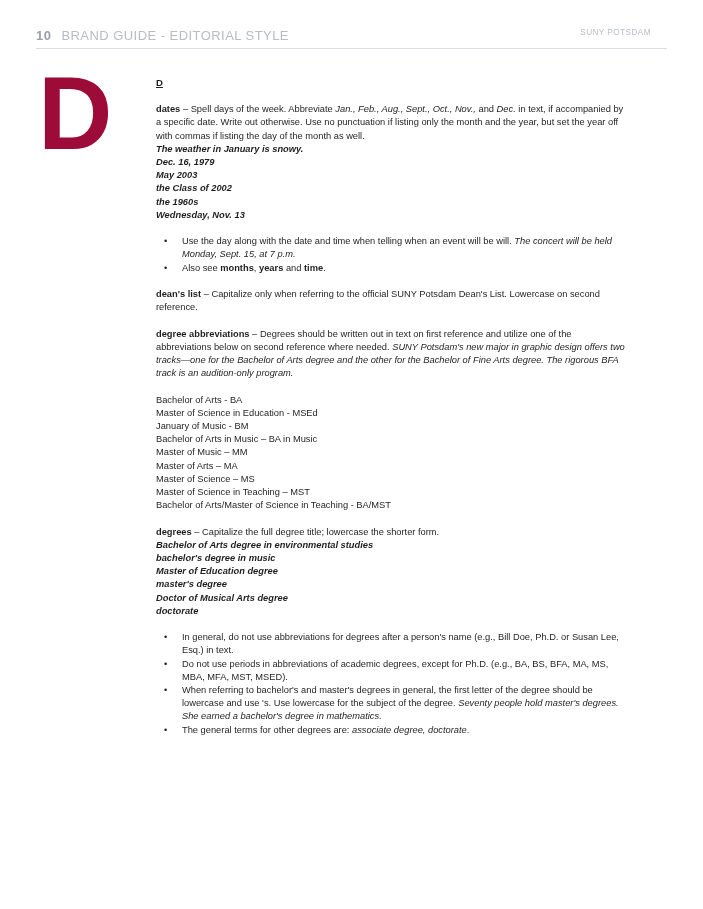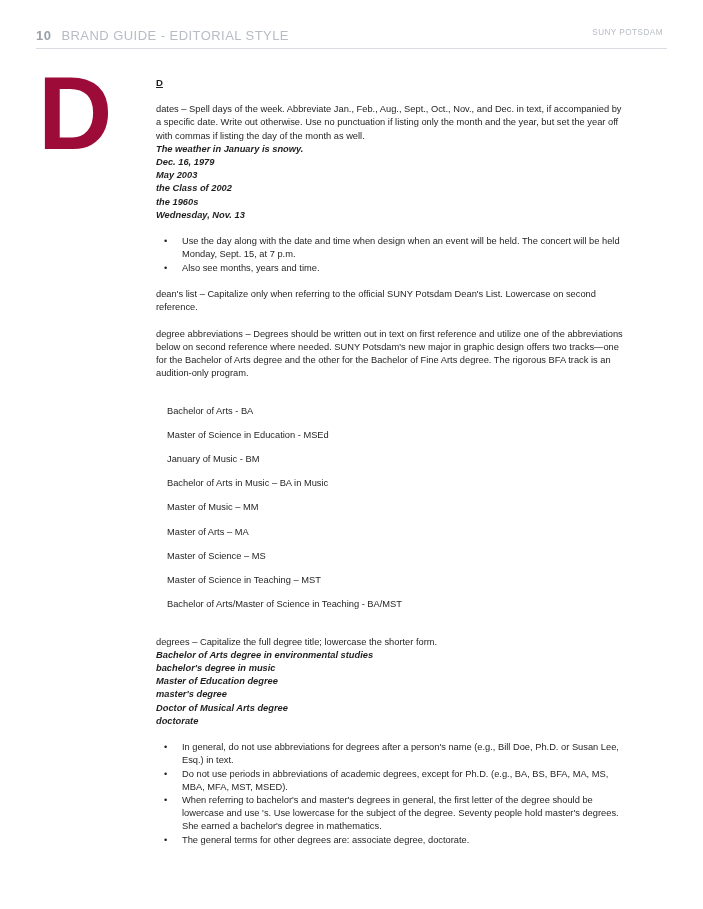--- a/index.html
+++ b/index.html
@@ -33,21 +33,21 @@
     letter-spacing: 0.45px;
     color: #b7bcc4;
   }
   .header-page-number {
     font-weight: bold;
     color: #9aa0a9;
     margin-right: 10px;
   }
   .header-right {
     position: absolute;
-    right: 4px;
+    right: 16px;
     top: 0;
     white-space: nowrap;
     font-size: 8.2px;
     letter-spacing: 0.45px;
     color: #b7bcc4;
   }
   .header-rule {
     position: absolute;
     left: 36px;
     right: 36px;
@@ -86,38 +86,38 @@
     text-decoration: underline;
     margin: 0 0 14px 0;
   }
 
   p.block {
     margin: 0;
     text-align: left;
   }
   .gap-md { height: 13.2px; }
 
-  .term { font-weight: normal; }
-  .ital { }
+  .term { font-weight: bold; }
+  .ital { font-style: italic; }
 
   .example-list {
     margin: 0;
     padding: 0;
     list-style: none;
     font-style: italic;
     font-weight: bold;
   }
   .example-list li { margin: 0; }
 
   .plain-list {
     margin: 0;
     padding: 0;
     list-style: none;
   }
-  .plain-list li { margin: 11px; }
+  .plain-list li { margin: 0; }
 
   
   ul.bullets {
     margin: 0;
     padding: 0;
     list-style: none;
   }
   ul.bullets > li {
     position: relative;
     padding-left: 26px;
@@ -155,21 +155,21 @@
     <li>Dec. 16, 1979</li>
     <li>May 2003</li>
     <li>the Class of 2002</li>
     <li>the 1960s</li>
     <li>Wednesday, Nov. 13</li>
   </ul>
 
   <div class="gap-md"></div>
 
   <ul class="bullets">
-    <li><span class="bullet-dot">•</span><span>Use the day along with the date and time when design when an event will be held. </span><span class="ital">The concert will be held Monday, Sept. 15, at 7 p.m.</span></li>
+    <li><span class="bullet-dot">•</span><span>Use the day along with the date and time when telling when an event will be will. </span><span class="ital">The concert will be held Monday, Sept. 15, at 7 p.m.</span></li>
     <li><span class="bullet-dot">•</span><span>Also see </span><span class="term">months</span><span>, </span><span class="term">years</span><span> and </span><span class="term">time</span><span>.</span></li>
   </ul>
 
   <div class="gap-md"></div>
 
   <p class="block"><span class="term">dean's list</span><span> – </span><span>Capitalize only when referring to the official SUNY Potsdam Dean's List. Lowercase on second reference.</span></p>
 
   <div class="gap-md"></div>
 
   <p class="block"><span class="term">degree abbreviations</span><span> – </span><span>Degrees should be written out in text on first reference and utilize one of the abbreviations below on second reference where needed. </span><span class="ital">SUNY Potsdam's new major in graphic design offers two tracks—one for the Bachelor of Arts degree and the other for the Bachelor of Fine Arts degree. The rigorous BFA track is an audition-only program.</span></p>

